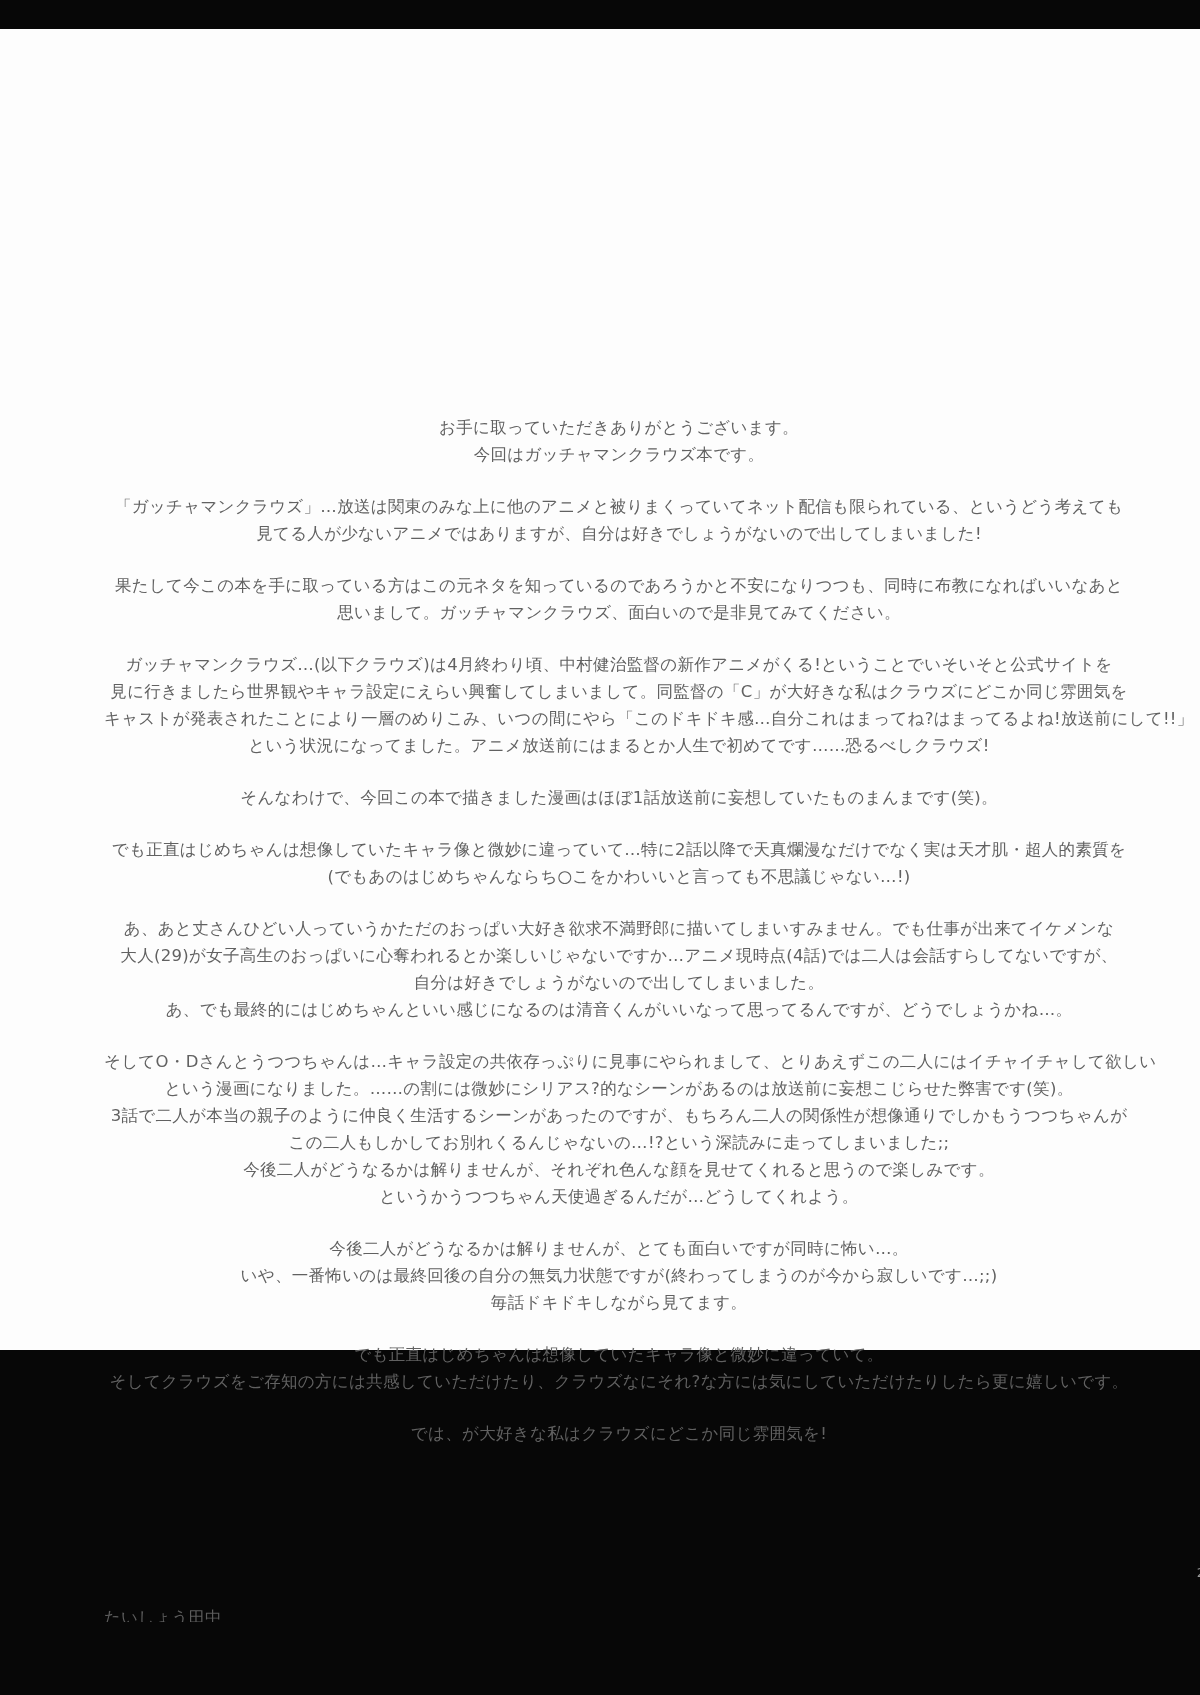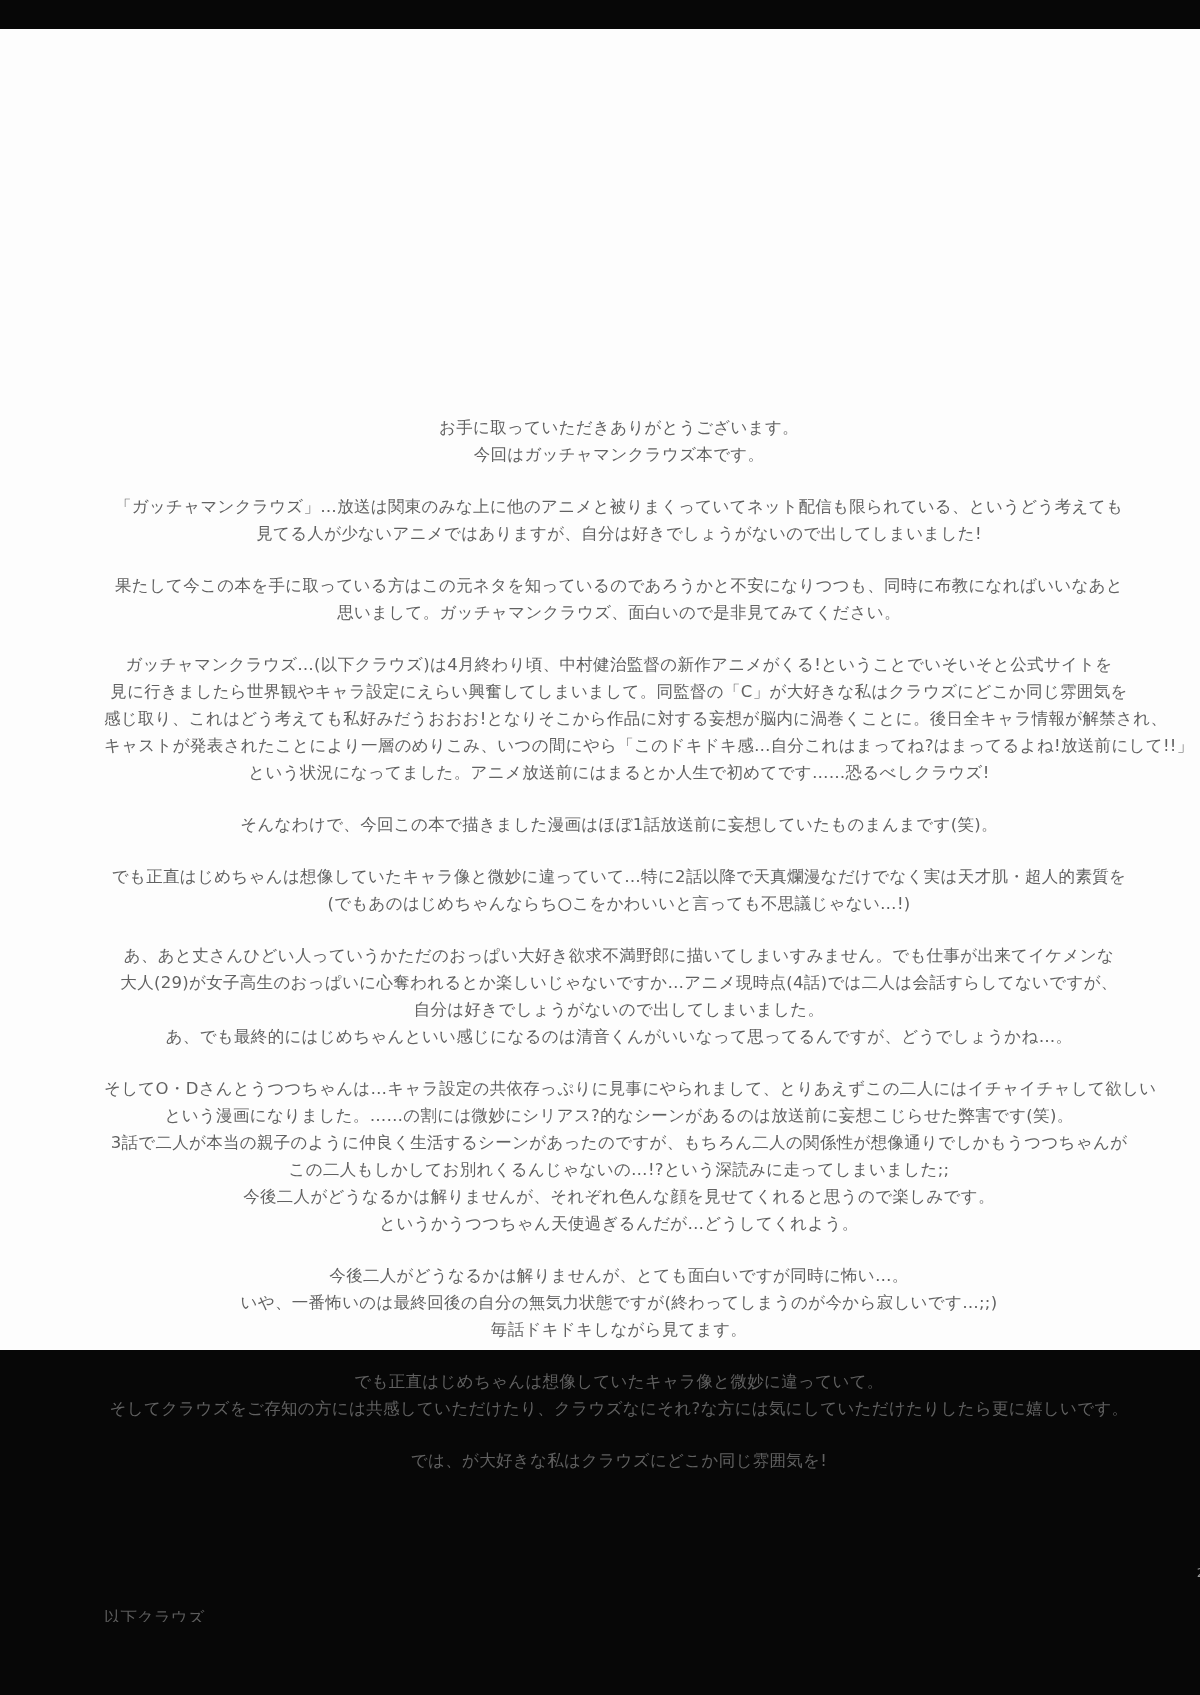--- a/index.html
+++ b/index.html
@@ -84,21 +84,20 @@
     </p>
 
     <p class="para">
       <span class="line">果たして今この本を手に取っている方はこの元ネタを知っているのであろうかと不安になりつつも、同時に布教になればいいなあと</span>
       <span class="line">思いまして。ガッチャマンクラウズ、面白いので是非見てみてください。</span>
     </p>
 
     <p class="para">
       <span class="line">ガッチャマンクラウズ…(以下クラウズ)は4月終わり頃、中村健治監督の新作アニメがくる!ということでいそいそと公式サイトを</span>
       <span class="line">見に行きましたら世界観やキャラ設定にえらい興奮してしまいまして。同監督の「C」が大好きな私はクラウズにどこか同じ雰囲気を</span>
-      <span class="line">感じ取り、これはどう考えても私好みだうおおお!となりそこから作品に対する妄想が脳内に渦巻くことに。後日全キャラ情報が解禁され、</span>
       <span class="line">キャストが発表されたことにより一層のめりこみ、いつの間にやら「このドキドキ感…自分これはまってね?はまってるよね!放送前にして!!」</span>
       <span class="line">という状況になってました。アニメ放送前にはまるとか人生で初めてです……恐るべしクラウズ!</span>
     </p>
 
     <p class="para">
       <span class="line">そんなわけで、今回この本で描きました漫画はほぼ1話放送前に妄想していたものまんまです(笑)。</span>
     </p>
 
     <p class="para">
       <span class="line">でも正直はじめちゃんは想像していたキャラ像と微妙に違っていて…特に2話以降で天真爛漫なだけでなく実は天才肌・超人的素質を</span>
@@ -131,19 +130,19 @@
       <span class="line">でも正直はじめちゃんは想像していたキャラ像と微妙に違っていて。</span>
       <span class="line">そしてクラウズをご存知の方には共感していただけたり、クラウズなにそれ?な方には気にしていただけたりしたら更に嬉しいです。</span>
     </p>
 
     <p class="para">
       <span class="line">では、が大好きな私はクラウズにどこか同じ雰囲気を!</span>
     </p>
 
   </div>
 
-  <div class="signature">以下クラウズ</div>
+  <div class="signature">たいしょう田中</div>
 
   <div class="page-number">2</div>
 
 </div>
 
 <div class="band band-bottom"></div>
 
 </body></html>

